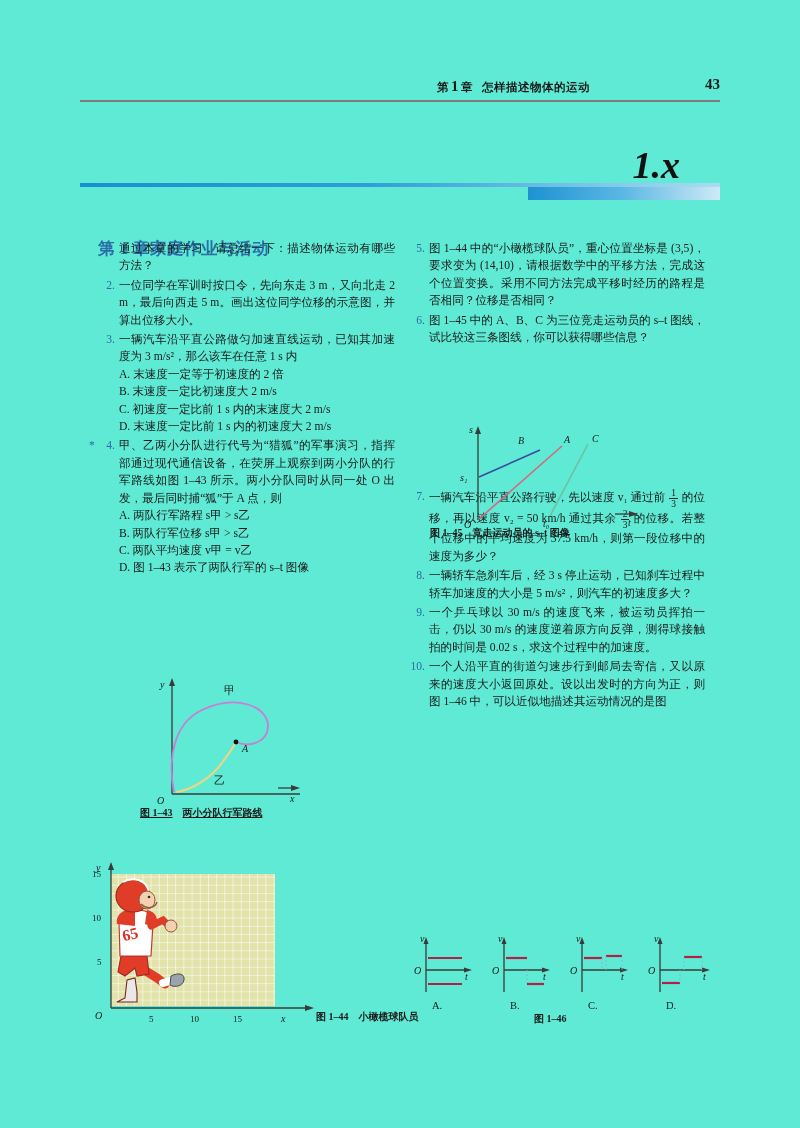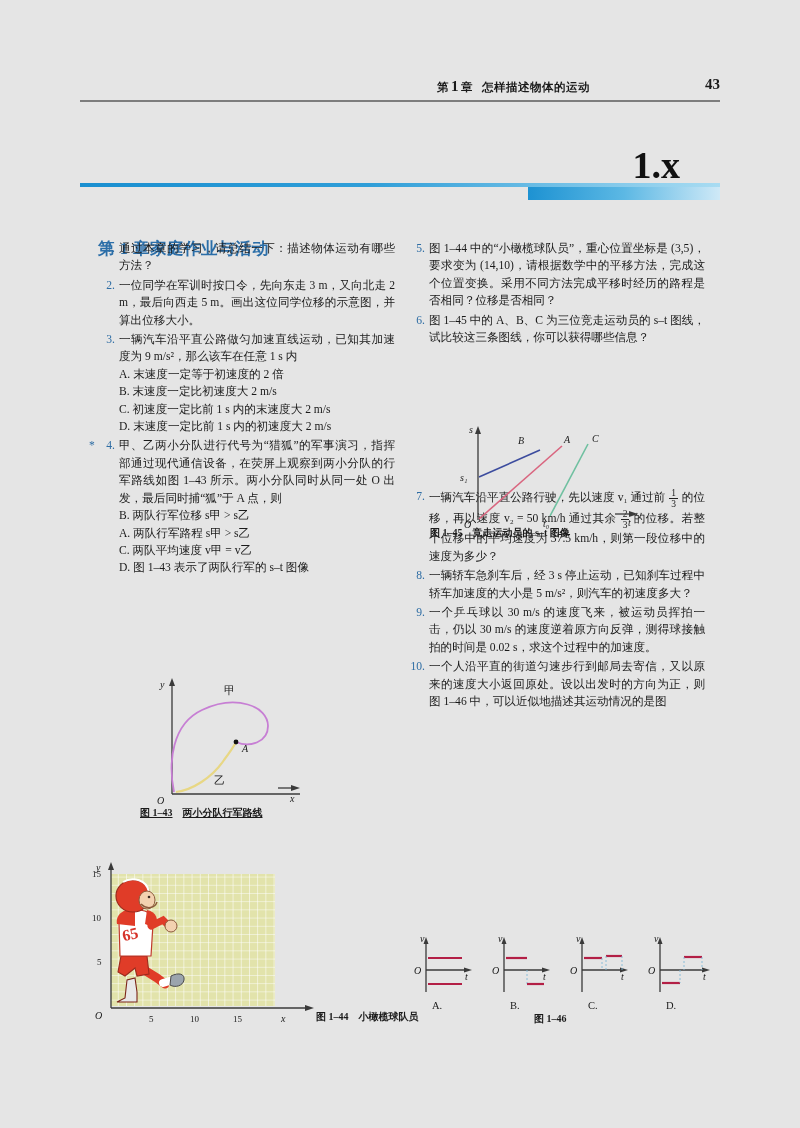--- a/index.html
+++ b/index.html
@@ -11,21 +11,21 @@
     width: 800px;
     height: 1128px;
     position: relative;
     font-family: "Liberation Serif", "DejaVu Serif", serif;
     color: #1a1a1a;
     overflow: hidden;
   }
   .page {
     position: absolute;
     inset: 0;
-    background: #e5e5e5;
+    background: #5eead4;
   }
 
   
   .header {
     position: absolute;
     left: 80px;
     top: 78px;
     width: 640px;
     height: 26px;
   }
@@ -64,20 +64,21 @@
   
   .bignum {
     position: absolute;
     right: 120px;
     top: 143px;
     font-size: 38px;
     font-weight: bold;
     font-family: "Liberation Serif", serif;
     letter-spacing: 0px;
     color: #111;
+    font-style: italic;
   }
   .band-thin {
     position: absolute;
     left: 80px;
     top: 183px;
     width: 640px;
     height: 4px;
     background: linear-gradient(to right, #1a8fd0 0%, #2f9ed8 45%, #a9dcf2 100%);
   }
   .band-thick {
@@ -196,32 +197,32 @@
       <span class="q-body">通过本章的学习，请总结一下：描述物体运动有哪些方法？</span>
     </div>
 
     <div class="q">
       <span class="q-num">2.</span>
       <span class="q-body">一位同学在军训时按口令，先向东走 3 m，又向北走 2 m，最后向西走 5 m。画出这位同学位移的示意图，并算出位移大小。</span>
     </div>
 
     <div class="q">
       <span class="q-num">3.</span>
-      <span class="q-body">一辆汽车沿平直公路做匀加速直线运动，已知其加速度为 9 m/s²，那么该车在任意 1 s 内</span>
+      <span class="q-body">一辆汽车沿平直公路做匀加速直线运动，已知其加速度为 3 m/s²，那么该车在任意 1 s 内</span>
       <span class="opt">A. 末速度一定等于初速度的 2 倍</span>
       <span class="opt">B. 末速度一定比初速度大 2 m/s</span>
       <span class="opt">C. 初速度一定比前 1 s 内的末速度大 2 m/s</span>
       <span class="opt">D. 末速度一定比前 1 s 内的初速度大 2 m/s</span>
     </div>
 
     <div class="q">
       <span class="q-num star">4.</span>
       <span class="q-body">甲、乙两小分队进行代号为“猎狐”的军事演习，指挥部通过现代通信设备，在荧屏上观察到两小分队的行军路线如图 1–43 所示。两小分队同时从同一处 O 出发，最后同时捕“狐”于 A 点，则</span>
+      <span class="opt">A. 两队行军路程 s甲 &gt; s乙</span>
       <span class="opt">B. 两队行军位移 s甲 &gt; s乙</span>
-      <span class="opt">A. 两队行军路程 s甲 &gt; s乙</span>
       <span class="opt">C. 两队平均速度 v甲 = v乙</span>
       <span class="opt">D. 图 1–43 表示了两队行军的 s–t 图像</span>
     </div>
 
   </div>
 
   <div class="col col-right">
 
     <div class="q">
       <span class="q-num">5.</span>

